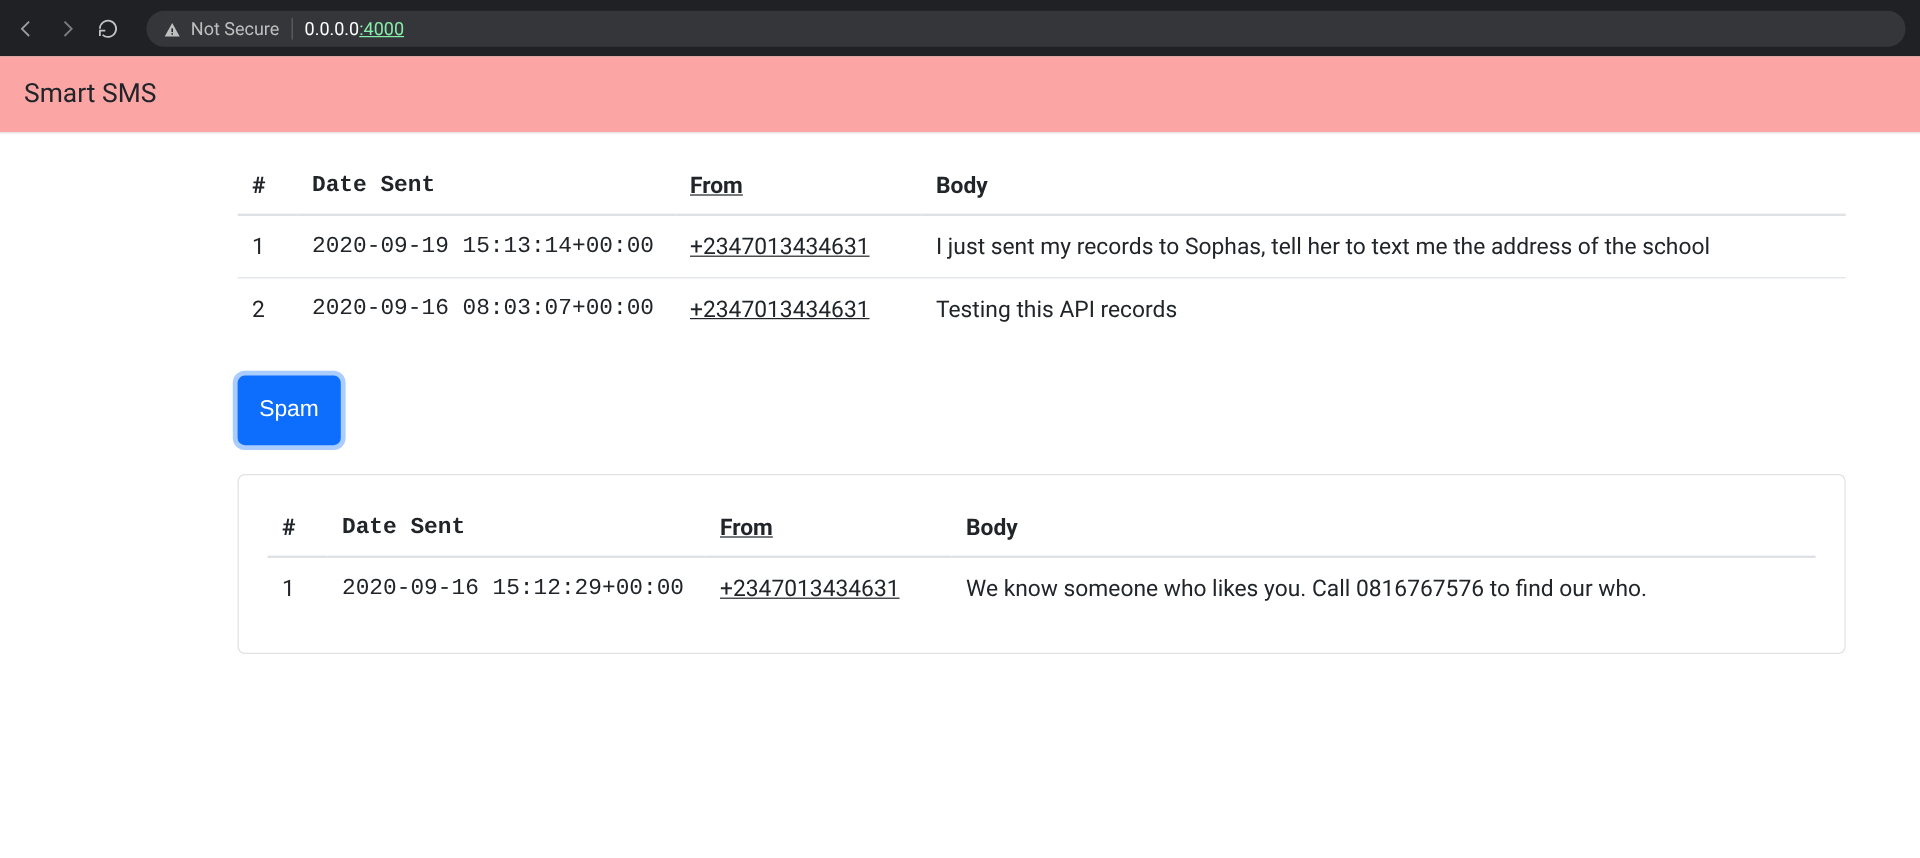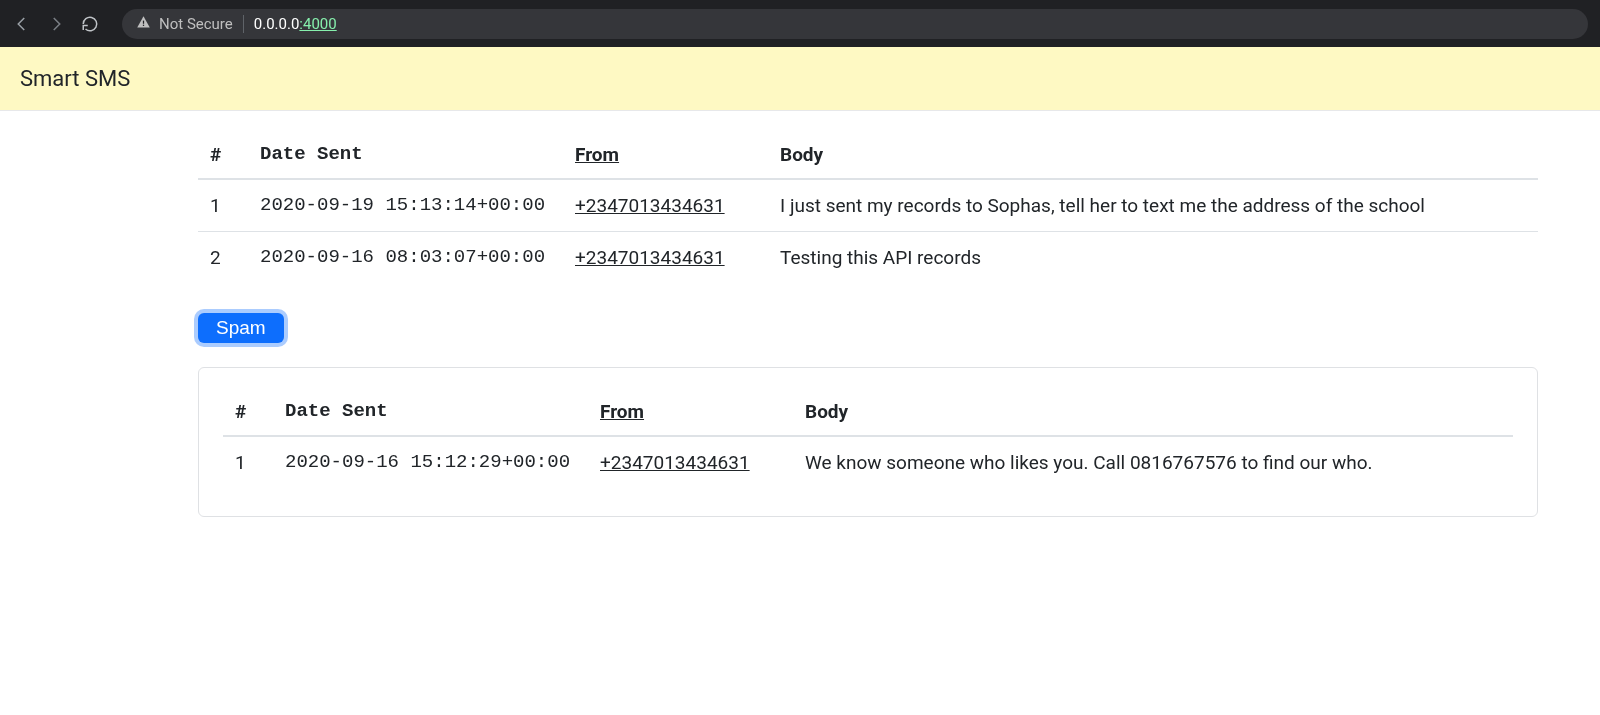--- a/index.html
+++ b/index.html
@@ -36,36 +36,36 @@
       display: flex;
       align-items: center;
       padding: 0 14px;
       gap: 10px;
       color: #e8eaed;
       font-size: 15px;
       margin-left: 8px;
     }
     .not-secure {
       display: flex;
-      align-items: flex-start;
+      align-items: flex-end;
       gap: 8px;
       color: #bfbfbf;
     }
     .not-secure svg { width: 15px; height: 15px; fill: #bfbfbf; }
     .divider {
       width: 1px;
       height: 18px;
       background: #5f6368;
     }
     .url-host { color: #fff; text-align: right; }
     .url-port { color: #86efac; text-decoration: underline; }
 
     
     .app-navbar {
-      background: #fef9c3;
+      background: #fca5a5;
       border-bottom: 1px solid #e7e8ea;
       height: 64px;
       display: flex;
       align-items: center;
       padding: 0 20px;
     }
     .brand {
       font-size: 22px;
       color: #212529;
     }
@@ -108,21 +108,21 @@
     .col-idx  { width: 50px; }
     .col-date { width: 315px; font-family: Liberation Mono, monospace; }
     .col-from { width: 205px; text-decoration: underline; }
 
     .spam-btn {
       margin-top: 30px;
       background: #0d6efd;
       color: #fff;
       border: none;
       border-radius: 6px;
-      padding: 4px 18px;
+      padding: 18px 18px;
       font-size: 19px;
       cursor: pointer;
       box-shadow: 0 0 0 4px rgba(13,110,253,0.35);
       outline: none;
     }
 
     .card {
       margin-top: 24px;
       border: 1px solid #dfe1e4;
       border-radius: 6px;

